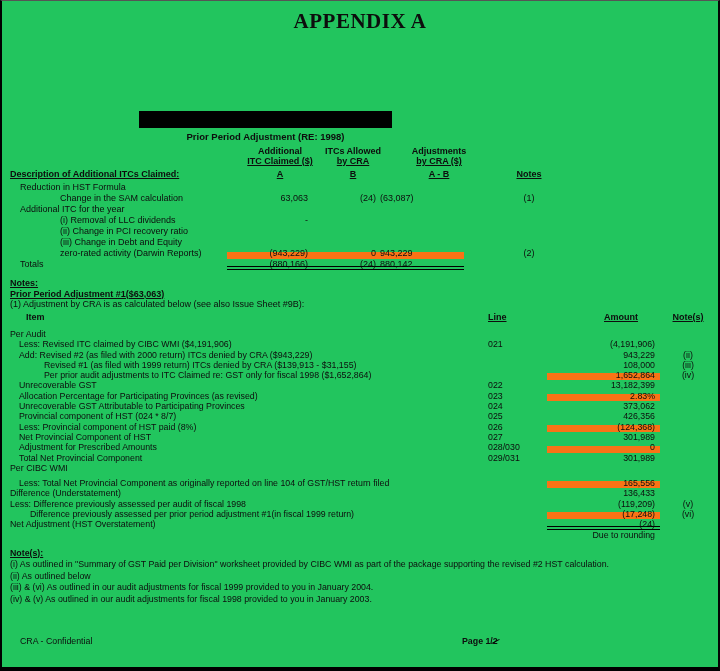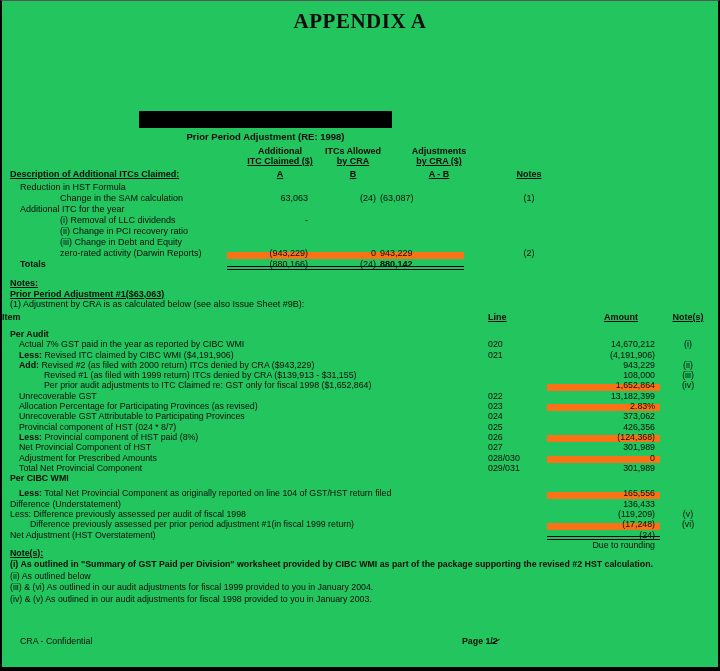--- a/index.html
+++ b/index.html
@@ -22,39 +22,39 @@
   }
   
   .t1-head { position:absolute; left:8px; top:144px; width:704px; height:34px; font-size:9px; font-weight:700; }
   .h-col { position:absolute; bottom:0; text-align:center; line-height:10px; }
   .h-a { left:222px; width:96px; }
   .h-b { left:302px; width:82px; }
   .h-c { left:382px; width:94px; }
   .h-n { left:487px; width:64px; }
   .h-letter { margin-top:3px; }
   .u  { text-decoration:underline; }
-  .b  { font-weight:700; }
+  .b  { font-weight:400; }
   .desc-header { position:absolute; left:0; bottom:0; font-weight:700; text-decoration:underline; white-space:nowrap; }
   .t1-rows { position:absolute; left:8px; top:181px; width:704px; font-size:9px; }
   .r { display:flex; height:11px; line-height:11px; white-space:nowrap; }
   .t1-rows .lab { width:217px; box-sizing:border-box; }
   .t1-rows .va  { width:85px; text-align:right; padding-right:4px; box-sizing:border-box; }
   .t1-rows .vb  { width:68px; text-align:right; padding-right:4px; box-sizing:border-box; }
   .t1-rows .vc  { width:84px; text-align:left; padding-right:4px; box-sizing:border-box; }
   .t1-rows .vn  { width:130px; text-align:center; box-sizing:border-box; }
   .ind0 { padding-left:10px; }
   .ind1 { padding-left:50px; }
   .bb { border-bottom:7px solid #f97316; }
   .dd { border-bottom:4px double #000; }
   
   .notes-head { position:absolute; left:8px; top:277px; font-size:9px; line-height:10.6px; white-space:nowrap; }
   .nh1 { font-weight:700; text-decoration:underline; }
   
   .t2-head { position:absolute; left:0; top:311px; width:720px; height:11px; font-size:9px; font-weight:700; }
-  .th-item   { position:absolute; left:0;   }
+  .th-item   { position:absolute; left:24px;   }
   .th-line   { position:absolute; left:486px; text-decoration:underline; }
   .th-amount { position:absolute; left:545px; width:91px; text-align:right; text-decoration:underline; }
   .th-note   { position:absolute; left:658px; width:56px; text-align:center; text-decoration:underline; }
   .t2-rows { position:absolute; left:8px; top:322px; width:706px; font-size:8.8px;margin-top:6px; }
   .t2-rows .r { height:10.3px; line-height:10.3px; }
   .t2-rows .ci { width:472px; box-sizing:border-box; }
   .t2-rows .cl { width:65px;  box-sizing:border-box; padding-left:6px; }
   .t2-rows .ca { width:113px; text-align:right; padding-right:5px; box-sizing:border-box; }
   .t2-rows .cn { width:56px;  text-align:center; box-sizing:border-box; }
   .n-ind1  { padding-left:9px; }
@@ -177,26 +177,20 @@
   </div>
 
   <div class="t2-rows">
     <div class="r">
       <div class="ci b">Per Audit</div>
       <div class="cl"></div>
       <div class="ca"></div>
       <div class="cn"></div>
     </div>
     <div class="r">
-      <div class="ci n-ind1">Actual 7% GST paid in the year as reported by CIBC WMI</div>
-      <div class="cl">020</div>
-      <div class="ca">14,670,212</div>
-      <div class="cn">(i)</div>
-    </div>
-    <div class="r">
       <div class="ci n-ind1"><span class="b">Less:</span><span> Revised ITC claimed by CIBC WMI ($4,191,906)</span></div>
       <div class="cl">021</div>
       <div class="ca">(4,191,906)</div>
       <div class="cn"></div>
     </div>
     <div class="r">
       <div class="ci n-ind1"><span class="b">Add:</span><span>  Revised #2 (as filed with 2000 return) ITCs denied by CRA ($943,229)</span></div>
       <div class="cl"></div>
       <div class="ca">943,229</div>
       <div class="cn">(ii)</div>

